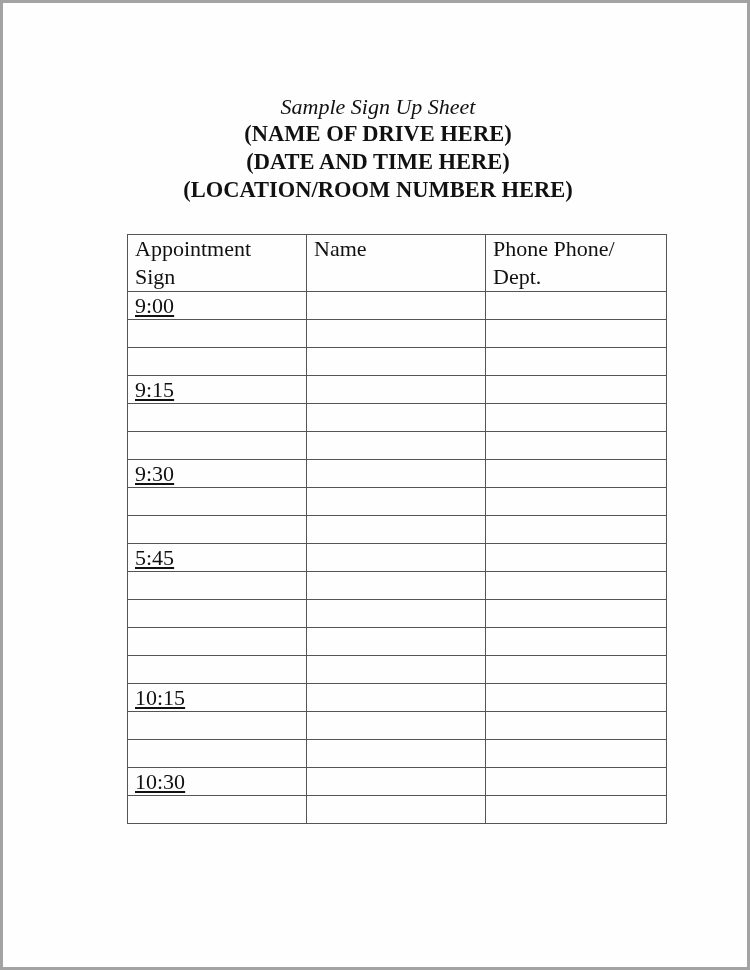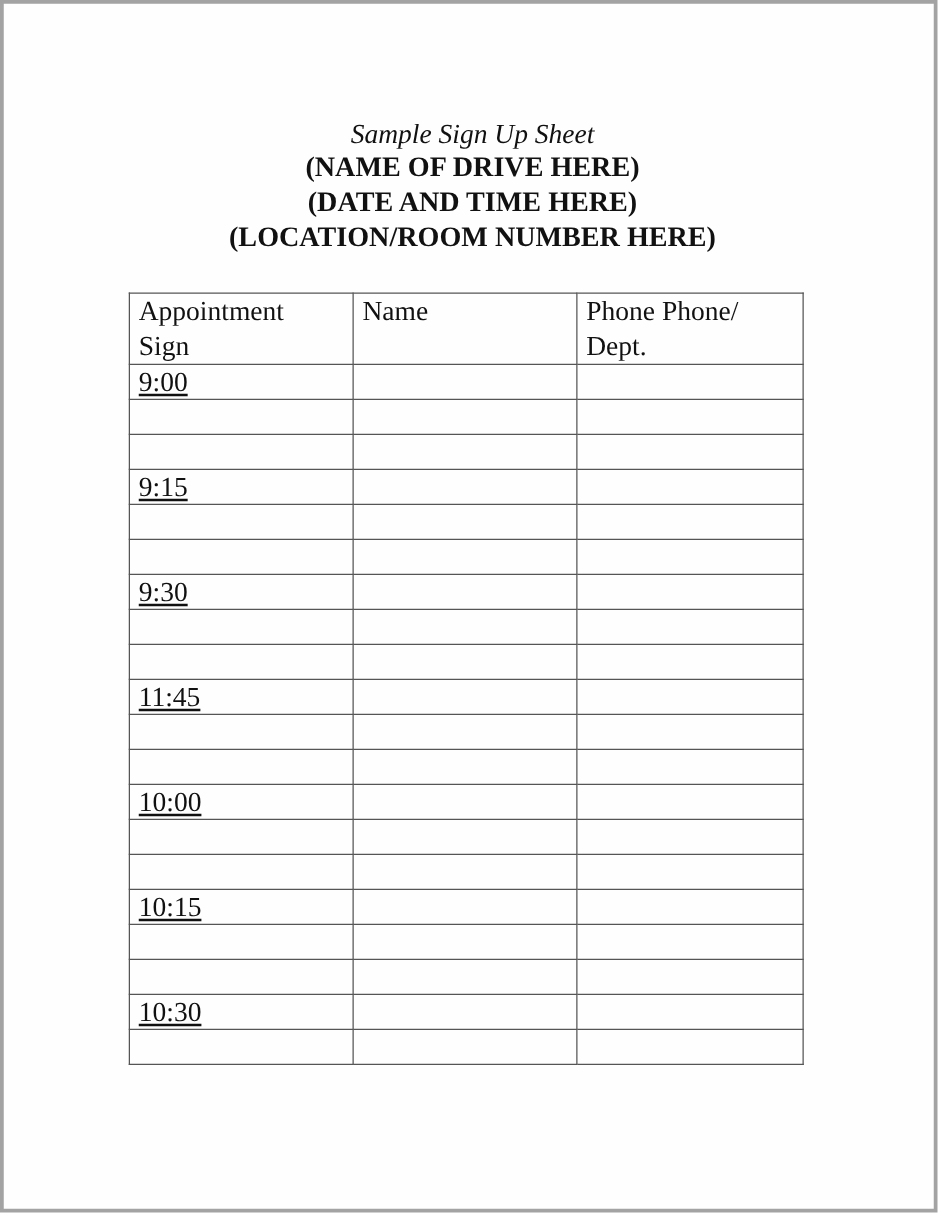--- a/index.html
+++ b/index.html
@@ -19,21 +19,21 @@
       position: absolute; left: 0; top: 90px; width: 750px;
       text-align: center;
     }
     .subtitle {
       font-style: italic; font-size: 22px; line-height: 27px;
     }
     .heading {
       font-weight: bold; font-size: 22.5px; line-height: 28px;
     }
     table.sheet {
-      position: absolute; left: 100px; top: 231px;
+      position: absolute; left: 124px; top: 231px;
       width: 539px;
       border-collapse: collapse;
       table-layout: fixed;
       font-size: 22px;
     }
     table.sheet th, table.sheet td {
       border: 1.5px solid #555;
       padding: 0 0 0 7px;
       text-align: left; vertical-align: top;
       font-weight: normal;
@@ -115,36 +115,31 @@
           <td></td>
           <td></td>
           <td></td>
         </tr>
         <tr>
           <td></td>
           <td></td>
           <td></td>
         </tr>
         <tr>
-          <td>11:45</td>
+          <td>5:45</td>
           <td></td>
           <td></td>
         </tr>
         <tr>
           <td></td>
           <td></td>
           <td></td>
         </tr>
         <tr>
           <td></td>
-          <td></td>
-          <td></td>
-        </tr>
-        <tr>
-          <td>10:00</td>
           <td></td>
           <td></td>
         </tr>
         <tr>
           <td></td>
           <td></td>
           <td></td>
         </tr>
         <tr>
           <td></td>

